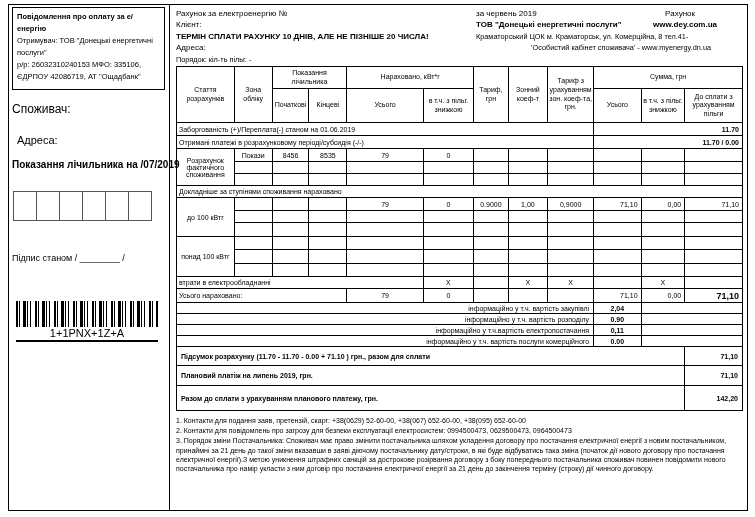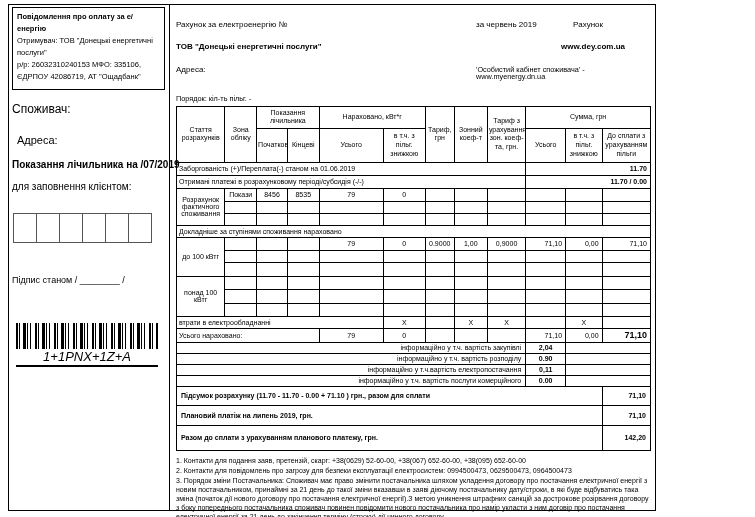--- a/index.html
+++ b/index.html
@@ -1,40 +1,40 @@
 <!DOCTYPE html>
 <html><head>
 <meta charset="utf-8">
 <style>
   html,body{margin:0;padding:0;background:#fff;}
   body{width:755px;height:517px;position:relative;font-family:"Liberation Sans","DejaVu Sans",sans-serif;color:#000;}
-  .doc{position:absolute;left:8px;top:4px;width:648px;height:507px;border:1px solid #000;display:flex;box-sizing:border-box;background:#fff;}
+  .doc{position:absolute;left:8px;top:4px;width:740px;height:507px;border:1px solid #000;display:flex;box-sizing:border-box;background:#fff;}
 
   
   .left-panel{width:161px;min-width:161px;border-right:1px solid #000;box-sizing:border-box;padding:2px 4px 2px 3px;display:flex;flex-direction:column;}
   .notice-box{border:1px solid #000;padding:3px 4px 6px 4px;font-size:7.5px;line-height:1.6;}
   .notice-title{font-weight:bold;}
   .consumer-label{font-size:12px;margin-top:12px;}
   .address-label{font-size:11px;margin-top:18px;margin-left:5px;}
   .account-label{font-size:10px;margin-top:38px;}
   .meter-line{font-size:10px;font-weight:bold;margin-top:13px;white-space:nowrap;}
   .fill-label{font-size:10px;margin-top:11px;}
   .boxes{display:flex;margin-top:21px;margin-left:2px;}
   .fill-box{width:22px;height:28px;border:1px solid #555;margin-left:-1px;background:#fff;}
   .total-line{display:flex;margin-top:23px;align-items:flex-start;}
   .total-label{font-size:11px;font-weight:bold;width:58px;line-height:1.25;}
   .total-value-box{border:1px solid #000;width:88px;height:15px;font-size:11.5px;font-weight:bold;text-align:right;padding:1px 3px 0 0;margin-top:4px;}
   .signature-line{font-size:9px;margin-top:32px;}
   .barcode-wrap{margin-top:38px;margin-left:4px;width:142px;}
   .barcode{height:26px;background:repeating-linear-gradient(90deg,#000 0 2px,#fff 2px 3px,#000 3px 4px,#fff 4px 7px,#000 7px 10px,#fff 10px 11px,#000 11px 12px,#fff 12px 14px,#000 14px 15px,#fff 15px 19px);}
-  .barcode-label{font-size:13px;text-align:center;border-bottom:2px solid #000;padding-bottom:1px;font-style:italic;}
+  .barcode-label{font-size:11px;text-align:center;border-bottom:2px solid #000;padding-bottom:1px;}
 
   
   .main-panel{flex:1;box-sizing:border-box;padding:2px 4px 0 6px;display:flex;flex-direction:column;}
-  .hdr-row{display:flex;align-items:baseline;font-size:8px;line-height:1.05;margin-top:14px;}
+  .hdr-row{display:flex;align-items:baseline;font-size:8px;line-height:1.05;margin-top:3px;}
   .hdr-left{width:300px;min-width:300px;}
   .hdr-bold{font-weight:bold;}
   .hdr-small{font-size:7.3px;}
   .hdr-right-end{margin-left:auto;margin-right:48px;}
   .hdr-site{margin-left:auto;margin-right:26px;font-weight:bold;}
   .hdr-cab{margin-left:auto;margin-right:32px;}
 
   
   table.bill{border-collapse:collapse;width:100%;table-layout:fixed;margin-top:3px;border-radius:19px;}
   .bill th,.bill td{border:1px solid #000;font-size:7px;padding:0 2px;overflow:hidden;box-sizing:border-box;}
@@ -68,21 +68,20 @@
       <div>Отримувач: ТОВ "Донецькі енергетичні послуги"</div>
       <div>р/р: 26032310240153 МФО: 335106,</div>
       <div>ЄДРПОУ 42086719, АТ "Ощадбанк"</div>
     </div>
     <div class="consumer-label">Споживач:</div>
     <div class="address-label">Адреса:</div>
     <div class="meter-line">
       <span>Показання лічильника на</span>
       <span>/07/2019</span>
     </div>
-    <div class="fill-label">для заповнення клієнтом:</div>
     <div class="boxes">
       <div class="fill-box"></div>
       <div class="fill-box"></div>
       <div class="fill-box"></div>
       <div class="fill-box"></div>
       <div class="fill-box"></div>
       <div class="fill-box"></div>
     </div>
     <div class="signature-line">Підпис станом / ________ /</div>
     <div class="barcode-wrap">
@@ -92,22 +91,27 @@
   </div>
 
   <div class="main-panel">
 
     <div class="hdr-row">
       <span class="hdr-left">Рахунок за електроенергію   №</span>
       <span>за червень 2019</span>
       <span class="hdr-right-end">Рахунок</span>
     </div>
     <div class="hdr-row">
+      <span class="hdr-left">Клієнт:</span>
       <span class="hdr-bold">ТОВ "Донецькі енергетичні послуги"</span>
       <span class="hdr-site">www.dey.com.ua</span>
+    </div>
+    <div class="hdr-row">
+      <span class="hdr-left hdr-bold">ТЕРМІН СПЛАТИ РАХУНКУ 10 ДНІВ, АЛЕ НЕ ПІЗНІШЕ 20 ЧИСЛА!</span>
+      <span class="hdr-small">Краматорський ЦОК  м. Краматорськ, ул. Комерційна, 8 тел.41-</span>
     </div>
     <div class="hdr-row">
       <span class="hdr-left">Адреса:</span>
       <span class="hdr-small hdr-cab">'Особистий кабінет споживача' - www.myenergy.dn.ua</span>
     </div>
     <div class="hdr-row hdr-small">
       <span>Порядок: кіл-ть пільг. -</span>
     </div>
 
     <table class="bill">

